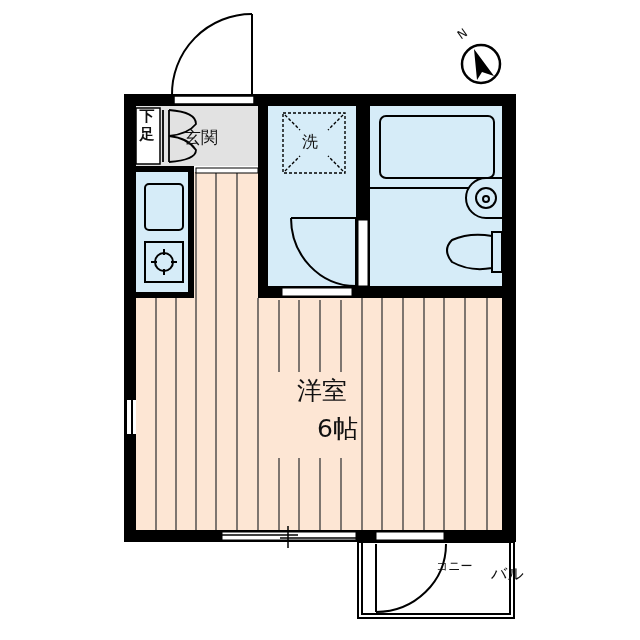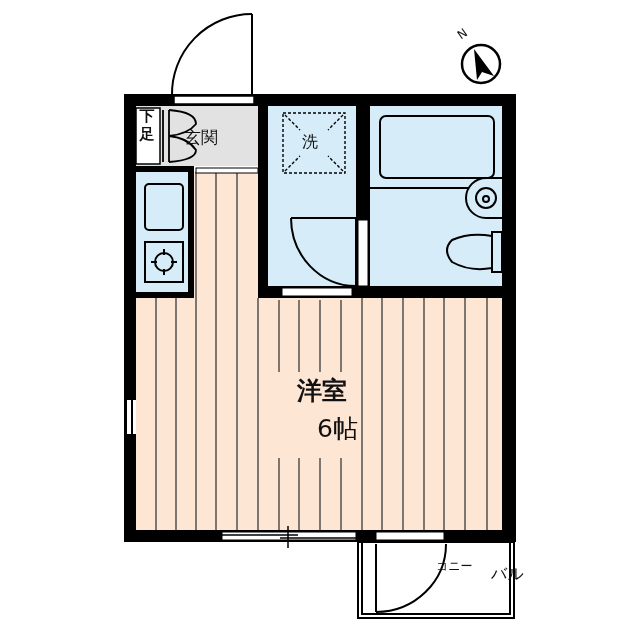--- a/index.html
+++ b/index.html
@@ -2,21 +2,21 @@
 <html><head>
 <meta charset="utf-8">
 <style>
   html, body { margin: 0; padding: 0; background: #ffffff; }
   body { width: 640px; height: 640px; position: relative; overflow: hidden; font-family: "DejaVu Sans", sans-serif; }
   #plan { position: absolute; left: 0; top: 0; width: 640px; height: 640px; }
   .lbl { position: absolute; color: #111; font-family: "DejaVu Sans", sans-serif; line-height: 1; white-space: nowrap; }
   .lbl-genkan { left: 184px; top: 129px; font-size: 17px; }
   .lbl-getabako { left: 138px; top: 107px; font-size: 15px; width: 18px; text-align: center; line-height: 18px; white-space: normal; font-weight: bold; }
   .lbl-sentaku { left: 302px; top: 134px; font-size: 16px; }
-  .lbl-room { left: 286px; top: 378px; font-size: 25px; text-align: center; width: 72px; font-weight: bold; }
+  .lbl-room { left: 286px; top: 378px; font-size: 25px; text-align: center; width: 72px; }
   .lbl-room-size { left: 286px; top: 416px; font-size: 25px; text-align: right; width: 72px; }
   .lbl-balcony-1 { left: 443px; top: 566px; font-size: 16px; margin-left: 48px; }
   .lbl-balcony-2 { left: 436px; top: 560px; font-size: 12px; }
   .lbl-north { left: 458px; top: 28px; font-size: 12px; transform: rotate(-35deg); }
 </style>
 </head>
 <body>
 
 <svg id="plan" viewBox="0 0 640 640" xmlns="http://www.w3.org/2000/svg">
 

